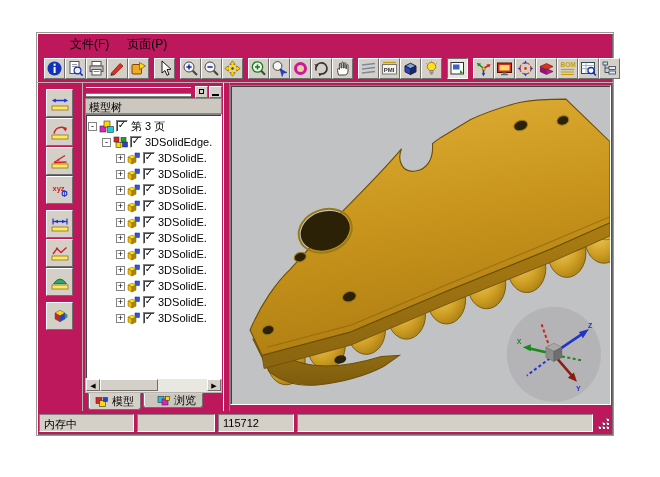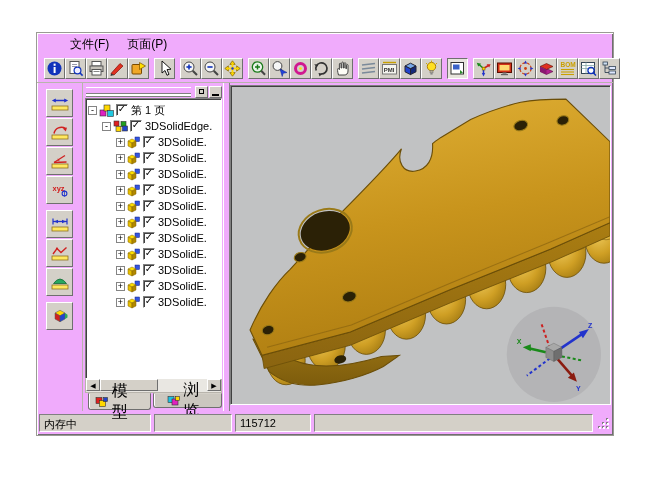--- a/index.html
+++ b/index.html
@@ -1,19 +1,19 @@
 <!DOCTYPE html>
 <html><head>
 <meta charset="utf-8">
 <style>
   * { margin:0; padding:0; box-sizing:border-box; }
   html,body { width:660px; height:477px; background:#ffffff; overflow:hidden;
     font-family:"Liberation Sans","DejaVu Sans",sans-serif; }
   #window { position:absolute; left:36px; top:32px; width:578px; height:404px;
-    background:#f0abfc; border:1px solid #9a9a94;
+    background:#be185d; border:1px solid #9a9a94;
     box-shadow: inset 1px 1px 0 #ffffff, inset -1px -1px 0 #6f6f6f;
     display:flex; flex-direction:column; }
   
   .menubar { height:22px; display:flex; align-items:center; padding-left:24px;
     font-size:12px; color:#000; }
   .menuitem { padding:2px 9px; cursor:default; }
   
   .toolbar { height:28px; display:flex; align-items:center; padding-left:7px;
     border-bottom:1px solid #b8b4ac; }
   .tgroup { display:flex; margin-right:5px; }
@@ -53,36 +53,36 @@
   .cbox i { font-style:normal; font-size:10px; line-height:10px; color:#000; position:relative; top:-1px; }
   .tlabel { color:#000; }
   
   .hsb { height:14px; display:flex; background:#e9e7e2; border:1px solid #b8b4ac; border-top:none; }
   .sbtn { width:14px; height:12px; background:#d4d0c8; border:1px solid;
     border-color:#ffffff #6f6f6f #6f6f6f #ffffff; font-size:7px; line-height:11px;
     text-align:center; color:#000; flex:none; }
   .sthumb { width:58px; height:12px; background:#d4d0c8; border:1px solid;
     border-color:#ffffff #6f6f6f #6f6f6f #ffffff; }
   .tabs { height:18px; display:flex; padding-left:3px; }
-  .tab { display:flex; align-items:center; gap:3px; padding:0 6px; font-size:16px;
+  .tab { display:flex; align-items:center; gap:3px; padding:0 6px; font-size:11px;
     background:#d4d0c8; border:1px solid #6f6f6f; border-top:1px solid #d4d0c8;
     border-radius:0 0 3px 3px; box-shadow:inset 1px 0 0 #ffffff; }
   .tab.active { height:17px; z-index:2; }
   .tab.inactive { height:15px; margin-left:2px; background:#cbc7bf;padding-left:13px; }
   
   .splitter { width:7px; border-left:1px solid #ffffff; border-right:1px solid #808080; }
   .viewwrap { flex:1; display:flex; flex-direction:column; padding:2px 2px 6px 0; }
   .viewport { flex:1; background:#c1c2c3; border:1px solid; border-color:#808080 #ffffff #ffffff #808080;
     box-shadow: inset 1px 1px 0 #404040; overflow:hidden; }
   .viewport svg { width:100%; height:100%; display:block; }
   
   .statusbar { height:24px; display:flex; align-items:center; padding:2px 2px 2px 2px; gap:3px; }
   .scell { height:18px; border:1px solid; border-color:#808080 #ffffff #ffffff #808080;
     font-size:11px; padding:2px 4px; background:#d4d0c8; color:#000; overflow:hidden; }
-  .c1 { width:112px; } .c2 { width:78px; } .c3 { width:76px; } .c4 { flex:1; }
+  .c1 { width:95px; } .c2 { width:78px; } .c3 { width:76px; } .c4 { flex:1; }
   .grip { width:15px; height:15px; flex:none; }
 </style>
 </head>
 <body>
 
 <div id="window">
 
   <div class="menubar">
     <span class="menuitem">文件(F)</span>
     <span class="menuitem">页面(P)</span>
@@ -394,32 +394,33 @@
     <div class="panel">
       <div class="gripper">
         <div class="griplines"></div>
         <div class="pbtn">
             <span class="sq"></span>
           </div>
         <div class="pbtn">
             <span class="bar"></span>
           </div>
       </div>
+      <div class="caption">模型树</div>
       <div class="treewrap">
         <div class="trow">
           <span class="expbox">-</span>
           <svg class="ticon" width="15" height="13">
               <rect x="1" y="6" width="6" height="6" fill="#e020c0" stroke="#333" stroke-width="0.6"></rect>
               <rect x="5" y="1" width="6" height="6" fill="#ffd800" stroke="#333" stroke-width="0.6"></rect>
               <rect x="8.5" y="6.5" width="6" height="6" fill="#20c8e0" stroke="#333" stroke-width="0.6"></rect>
             </svg>
           <span class="cbox">
               <i>✓</i>
             </span>
-          <span class="tlabel">第 1 页</span>
+          <span class="tlabel">第 3 页</span>
         </div>
         <div class="trow indent1">
           <span class="expbox">-</span>
           <svg class="ticon" width="15" height="13">
               <rect x="1" y="1" width="5" height="5" fill="#e02020" stroke="#333" stroke-width="0.6"></rect>
               <rect x="8" y="1.5" width="5" height="5" fill="#20a020" stroke="#333" stroke-width="0.6"></rect>
               <rect x="3" y="6.5" width="5" height="5" fill="#ffd800" stroke="#333" stroke-width="0.6"></rect>
               <rect x="9.5" y="6" width="5" height="5" fill="#2244cc" stroke="#333" stroke-width="0.6"></rect>
             </svg>
           <span class="cbox">

